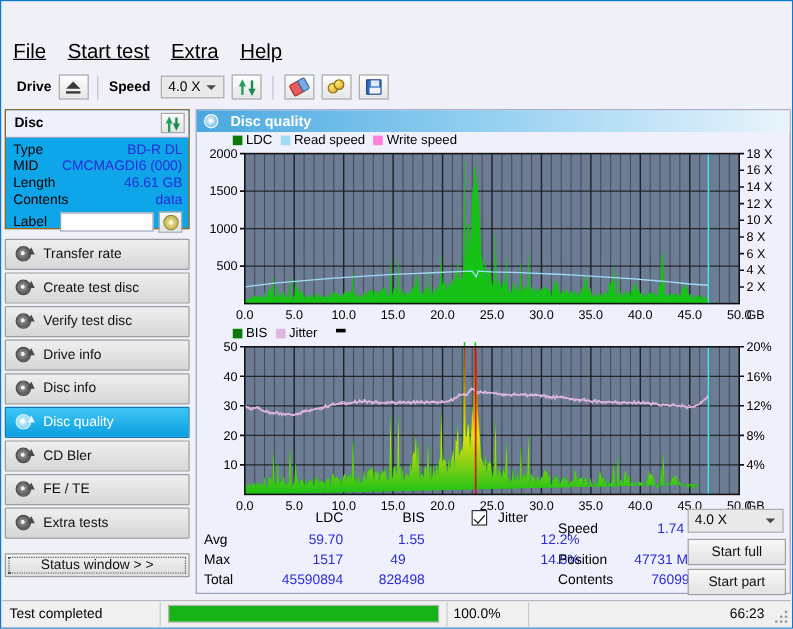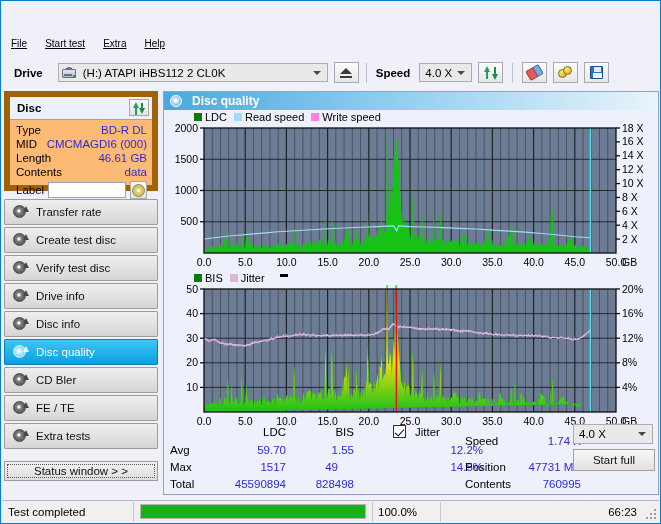--- a/index.html
+++ b/index.html
@@ -24,21 +24,21 @@
   .tb-btn{width:46px;height:31px;display:flex;align-items:center;justify-content:center;color:#fff;font-size:13px;}
   .glyph-min{display:block;width:11px;height:1px;background:#fff;}
   .glyph-max{display:block;width:10px;height:10px;border:1px solid #fff;box-sizing:border-box;}
   .glyph-close{position:relative;width:12px;height:12px;}
   .glyph-close:before,.glyph-close:after{content:"";position:absolute;left:0;top:5px;width:13px;height:1px;background:#fff;}
   .glyph-close:before{transform:rotate(45deg);}
   .glyph-close:after{transform:rotate(-45deg);}
 
   
   .menubar{position:absolute;left:1px;top:31px;width:657px;height:22px;background:#eff0f8;display:flex;align-items:center;padding-left:9px;box-sizing:border-box;}
-  .menu-item{font-size:10px;color:#000;margin-right:18px;cursor:default;}
+  .menu-item{font-size:17px;color:#000;margin-right:18px;cursor:default;}
   .menu-item u{text-decoration:underline;}
 
   
   .toolbar{position:absolute;left:1px;top:55px;width:610px;height:33px;background:#eff0f8;display:flex;align-items:center;box-sizing:border-box;}
   .tb-label{font-size:11.5px;font-weight:bold;color:#000;margin-left:12px;}
   .drive-combo{margin-left:15px;width:270px;height:19px;background:#e9e9e9;border:1px solid #adadad;box-sizing:border-box;display:flex;align-items:center;}
   .drive-ic{width:15px;height:12px;margin-left:3px;position:relative;flex:0 0 auto;}
   .drive-ic .body{position:absolute;left:0;top:2px;width:14px;height:9px;background:linear-gradient(#e7e7ef,#b9b9c9);border:1px solid #6e6e80;box-sizing:border-box;border-radius:1px;}
   .drive-ic .slot{position:absolute;left:2px;top:7px;width:8px;height:2px;background:#6e6e80;}
   .drive-ic .disc2{position:absolute;left:3px;top:0px;width:8px;height:8px;border-radius:50%;background:radial-gradient(circle,#fff 20%,#9c7bd4 30%,#7a5bb8 100%);border:1px solid #5a4490;box-sizing:border-box;}
@@ -63,21 +63,21 @@
   .coins{position:relative;width:15px;height:13px;}
   .coins i{position:absolute;display:block;width:9px;height:9px;border-radius:50%;background:radial-gradient(circle at 35% 30%,#ffe87a,#d4a61a);border:1px solid #8a6d10;box-sizing:border-box;}
   .coins i:nth-child(1){left:0;top:3px;}
   .coins i:nth-child(2){left:5px;top:0px;}
   .floppy{width:13px;height:13px;background:#2f6fc4;border:1px solid #1d4a8a;box-sizing:border-box;position:relative;border-radius:1px;}
   .floppy .sh{position:absolute;left:3px;top:0;width:7px;height:5px;background:#dfe8f5;}
   .floppy .lb{position:absolute;left:2px;bottom:0;width:9px;height:5px;background:#f2f2f2;}
 
   
   .sidebar{position:absolute;left:1px;top:90px;width:158px;height:404px;}
-  .disc-panel{position:absolute;left:2px;top:0;width:154px;height:100px;background:#fdba74;border:6px solid #a16207;box-sizing:border-box;}
+  .disc-panel{position:absolute;left:2px;top:0;width:154px;height:100px;background:#0ea5e9;border:1px solid #a16207;box-sizing:border-box;}
   .disc-hdr{height:22px;border-bottom:1px solid #9aa0c0;display:flex;align-items:center;position:relative;background:#eef0fb;}
   .disc-hdr .t{font-size:11.5px;font-weight:bold;margin-left:7px;}
   .disc-hdr .bt{position:absolute;right:3px;top:2px;width:20px;height:17px;background:linear-gradient(#fbfbfb,#e4e4e4);border:1px solid #a9a9a9;box-sizing:border-box;display:flex;align-items:center;justify-content:center;}
   .disc-rows{padding:3px 5px 0 6px;}
   .drow{display:flex;justify-content:space-between;align-items:center;height:14px;}
   .drow .k{font-size:11.5px;color:#000;}
   .drow .v{font-size:11.5px;color:#2b2bd8;text-align:right;}
   .label-row{display:flex;align-items:center;margin-top:2px;}
   .label-row .k{font-size:11.5px;width:40px;}
   .label-input{width:78px;height:16px;background:#fff;border:1px solid #9aa0b8;box-sizing:border-box;}
@@ -142,30 +142,20 @@
 
   <div class="menubar">
     <div class="menu-item"><u>File</u></div>
     <div class="menu-item"><u>Start test</u></div>
     <div class="menu-item"><u>Extra</u></div>
     <div class="menu-item"><u>Help</u></div>
   </div>
 
   <div class="toolbar">
     <div class="tb-label">Drive</div>
-    <div class="drive-combo">
-      <div class="drive-ic">
-        <div class="disc2"></div>
-          <div class="body"></div>
-          <div class="slot"></div>
-          <div class="led"></div>
-      </div>
-      <div class="drive-txt">(H:)  ATAPI iHBS112  2 CL0K</div>
-      <div class="cb-arrow"></div>
-    </div>
     <div class="btn-sq">
       <div style="display:flex;flex-direction:column;align-items:center;">
         <div class="eject-tri"></div>
           <div class="eject-bar"></div>
       </div>
     </div>
     <div class="sep"></div>
     <div class="tb-label" style="margin-left:9px;">Speed</div>
     <div class="speed-combo">
       <div class="t">4.0 X</div>
@@ -573,20 +563,23 @@
       <div class="st" style="left:300px;top:56px;">Contents</div>
       <div class="sv" style="left:336px;top:56px;width:80px;">760995</div>
 
       <div class="sel-combo" style="left:408px;top:2px;">
         <div class="t">4.0 X</div>
         <div class="cb-arrow"></div>
       </div>
       <div class="act-btn" style="left:408px;top:27px;">
         <span>Start full</span>
       </div>
+      <div class="act-btn" style="left:408px;top:52px;">
+        <span>Start part</span>
+      </div>
     </div>
   </div>
 
   <div class="statusbar">
     <div class="sb-text">Test completed</div>
     <div class="sb-divider"></div>
     <div class="sb-progwrap">
       <div class="sb-prog" id="sb-prog" style="width: 100%;"></div>
     </div>
     <div class="sb-divider"></div>

